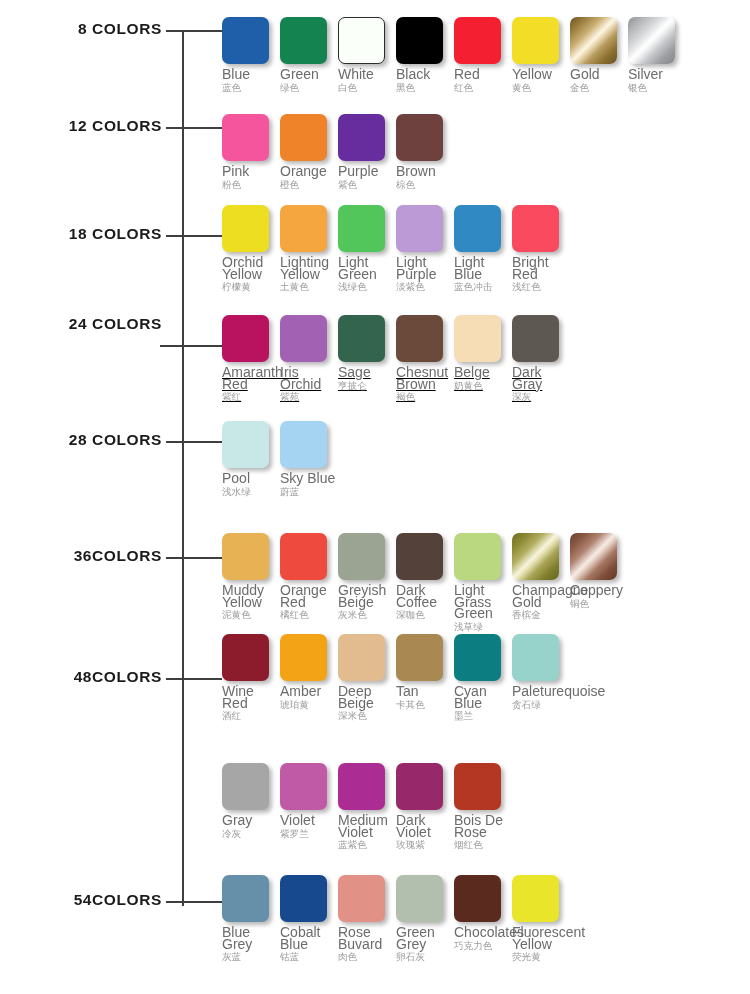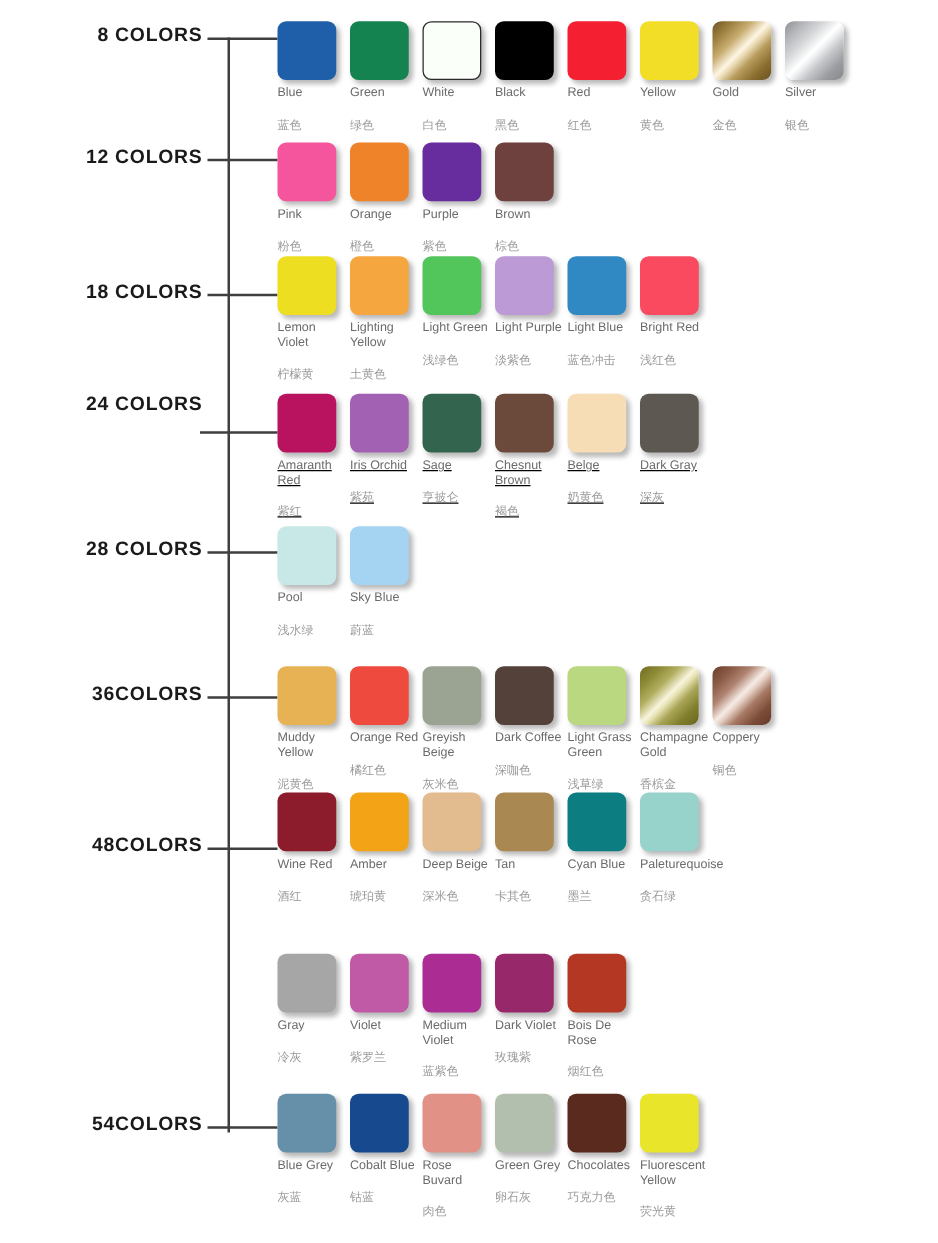--- a/index.html
+++ b/index.html
@@ -79,28 +79,28 @@
   }
   .swatch.outlined {
     border: 1.6px solid #2b2b2b;
   }
   .names {
     margin-top: 5px;
     width: 56px;
   }
   .en {
     font-family: "Liberation Sans", sans-serif;
-    font-size: 10px;
+    font-size: 14px;
     line-height: 11.6px;
     color: #6b6b6b;
     white-space: normal;
     word-break: normal;
   }
   .zh {
-    margin-top: 14px;
+    margin-top: 1px;
     font-family: "DejaVu Sans", sans-serif;
     font-size: 9.6px;
     line-height: 11px;
     color: #9a9a9a;
     white-space: nowrap;
   }
 </style>
 </head>
 <body>
 
@@ -204,21 +204,21 @@
       </div>
     </div>
     <div class="label-wrap" style="top: 226px;">
       <div class="group-label">18 COLORS</div>
     </div>
     <div class="connector" style="top: 235px; left: 166px; width: 56px; background: rgb(63, 63, 63);"></div>
     <div class="row" style="top: 205px;">
       <div class="cell">
         <div class="swatch" style="background: rgb(238, 222, 34);"></div>
         <div class="names">
-          <div class="en">Lemon Violet</div>
+          <div class="en">Orchid Yellow</div>
           <div class="zh">柠檬黄</div>
         </div>
       </div>
       <div class="cell">
         <div class="swatch" style="background: rgb(245, 166, 63);"></div>
         <div class="names">
           <div class="en">Lighting Yellow</div>
           <div class="zh">土黄色</div>
         </div>
       </div>

